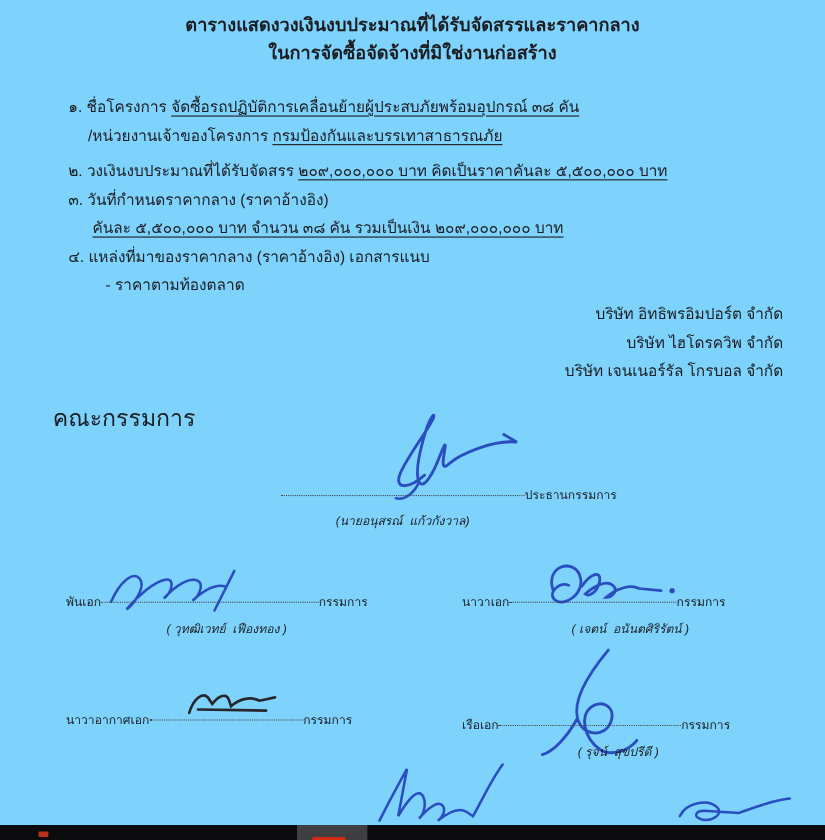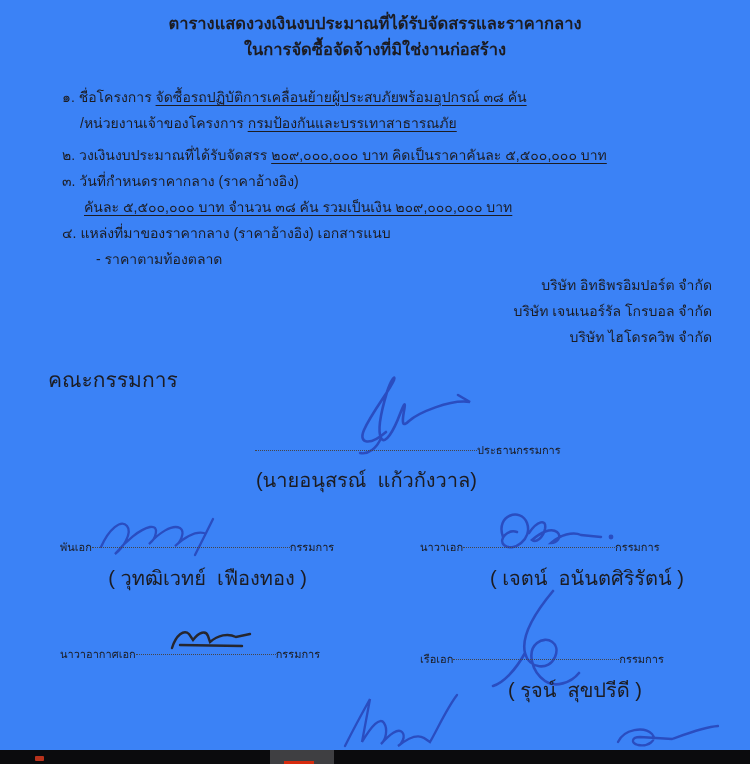--- a/index.html
+++ b/index.html
@@ -1,17 +1,17 @@
 <!DOCTYPE html>
 <html><head>
 <meta charset="utf-8">
 <style>
   html,body{margin:0;padding:0;background:#e9e9e9;}
   .page{
-    position:relative;width:750px;height:764px;background:#3b82f6;
+    position:relative;width:750px;height:764px;background:#7dd3fc;
     font-family:"Liberation Sans","DejaVu Sans",sans-serif;
     color:#1c1c22;overflow:hidden;margin:0 auto;
   }
   .title{
     position:absolute;top:10px;left:0;width:100%;
     text-align:center;font-size:16.5px;line-height:26px;font-weight:bold;
   }
   .body-text{
     position:absolute;top:84px;left:62px;width:650px;
     font-size:14px;line-height:26px;
@@ -19,21 +19,21 @@
   .body-text .row{white-space:nowrap;}
   .u{text-decoration:underline;text-underline-offset:3px;text-decoration-thickness:1.3px;}
   .ind1{padding-left:18px;}
   .ind2{padding-left:22px;}
   .ind3{padding-left:34px;}
   .ind4{padding-left:58px;text-align:right;}
   .gap{margin-top:6px;}
   .committee-heading{position:absolute;top:363px;left:48px;font-size:21px;}
   .sigline{position:absolute;font-size:11px;white-space:nowrap;}
   .dots{display:inline-block;border-bottom:1.7px dotted #45454a;transform:translateY(-3px);}
-  .name{position:absolute;font-size:20px;text-align:right;white-space:pre;}
+  .name{position:absolute;font-size:11px;text-align:center;white-space:pre;font-style:italic;}
   .sig{position:absolute;}
   .sig svg{display:block;overflow:visible;}
   .bottom-bar{position:absolute;left:0;bottom:0;width:750px;height:14px;background:#0b0b0d;}
   .bar-seg{position:absolute;left:270px;bottom:0;width:64px;height:14px;background:#3f3f42;}
   .bar-red{position:absolute;left:284px;bottom:0;width:30px;height:3.5px;background:#d62b0e;}
   .bar-dot{position:absolute;left:35px;bottom:3px;width:9px;height:5px;background:#b8321c;border-radius:1px;}
 </style>
 </head>
 <body>
 
@@ -46,22 +46,22 @@
 
   <div class="body-text">
     <div class="row"><span>๑.</span><span> ชื่อโครงการ </span><span class="u">จัดซื้อรถปฏิบัติการเคลื่อนย้ายผู้ประสบภัยพร้อมอุปกรณ์ ๓๘ คัน</span></div>
     <div class="row ind1"><span>/หน่วยงานเจ้าของโครงการ </span><span class="u">กรมป้องกันและบรรเทาสาธารณภัย</span></div>
     <div class="row gap"><span>๒.</span><span> วงเงินงบประมาณที่ได้รับจัดสรร </span><span class="u">๒๐๙,๐๐๐,๐๐๐ บาท คิดเป็นราคาคันละ ๕,๕๐๐,๐๐๐ บาท</span></div>
     <div class="row"><span>๓.</span><span> วันที่กำหนดราคากลาง (ราคาอ้างอิง)</span></div>
     <div class="row ind2"><span class="u">คันละ ๕,๕๐๐,๐๐๐ บาท จำนวน ๓๘ คัน รวมเป็นเงิน ๒๐๙,๐๐๐,๐๐๐ บาท</span></div>
     <div class="row"><span>๔.</span><span> แหล่งที่มาของราคากลาง (ราคาอ้างอิง) เอกสารแนบ</span></div>
     <div class="row ind3">- ราคาตามท้องตลาด</div>
     <div class="row ind4">บริษัท อิทธิพรอิมปอร์ต จำกัด</div>
+    <div class="row ind4">บริษัท ไฮโดรควิพ จำกัด</div>
     <div class="row ind4">บริษัท เจนเนอร์รัล โกรบอล จำกัด</div>
-    <div class="row ind4">บริษัท ไฮโดรควิพ จำกัด</div>
   </div>
 
   <div class="committee-heading">คณะกรรมการ</div>
 
   <div class="sig" style="left:298px;top:372px;">
     <svg width="195" height="84" viewBox="0 0 195 84">
       <path d="M88,60 C72,74 60,72 66,58 C74,40 92,18 96,8 C98,2 93,7 89,20 C83,40 79,58 83,66 C87,74 96,58 102,42 C106,32 108,28 106,39 C104,50 104,56 111,49 C120,41 152,27 172,30 L160,23" fill="none" stroke="#2a4dc0" stroke-width="2.6" stroke-linecap="round"></path>
       <path d="M83,66 C79,76 70,83 62,81" fill="none" stroke="#2a4dc0" stroke-width="2.4" stroke-linecap="round"></path>
     </svg>
   </div>

